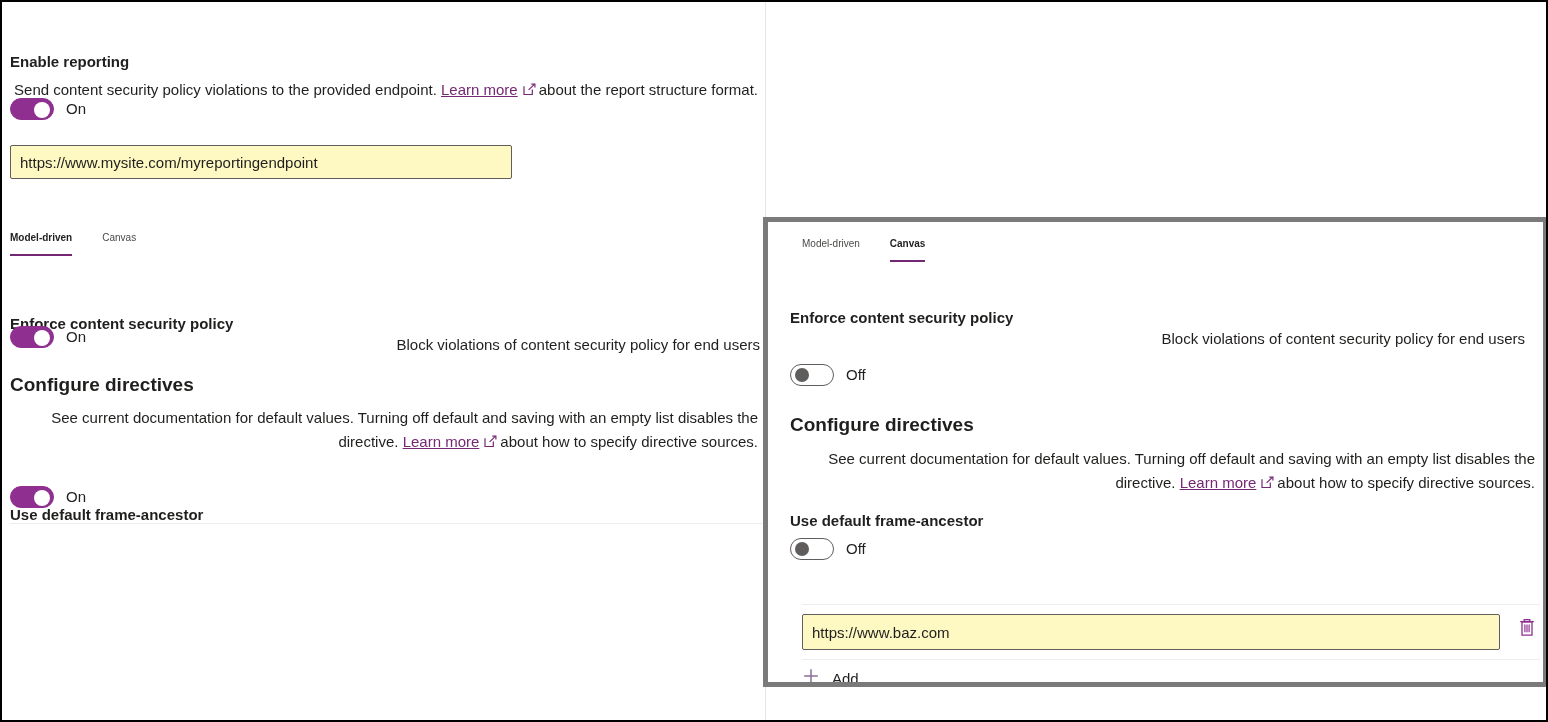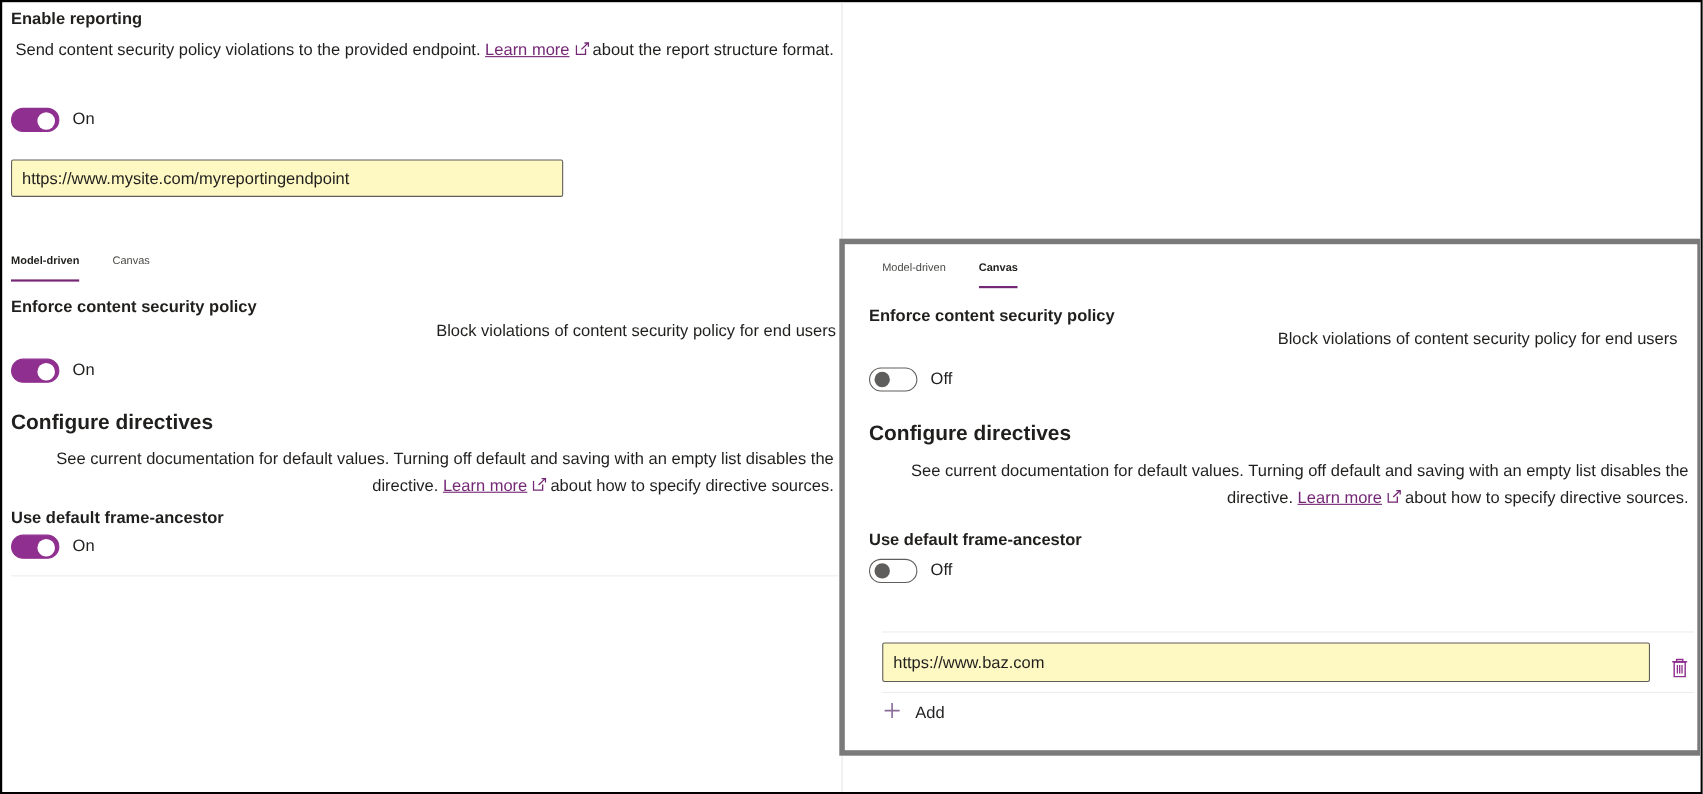--- a/index.html
+++ b/index.html
@@ -21,20 +21,21 @@
     border: 2px solid #000000;
     overflow: hidden;
   }
 
   
   .label-bold {
     font-size: 15px;
     font-weight: bold;
     color: #201f1e;
     line-height: 20px;
+    margin-top: 44px;
   }
   .body-text {
     font-size: 15px;
     color: #201f1e;
     line-height: 24px;
     text-align: right;
   }
   .section-head {
     font-size: 19px;
     font-weight: bold;
@@ -182,21 +183,21 @@
 
   
   .source-head {
     font-size: 15px;
     font-weight: bold;
     color: #201f1e;
     padding-bottom: 12px;
   }
   .source-row {
     display: flex;
-    align-items: flex-end;
+    align-items: flex-start;
     gap: 14px;
     padding: 9px 0 9px 0;
   }
   .add-row {
     display: flex;
     align-items: center;
     gap: 12px;
     padding: 7px 0;
     cursor: pointer;
   }

